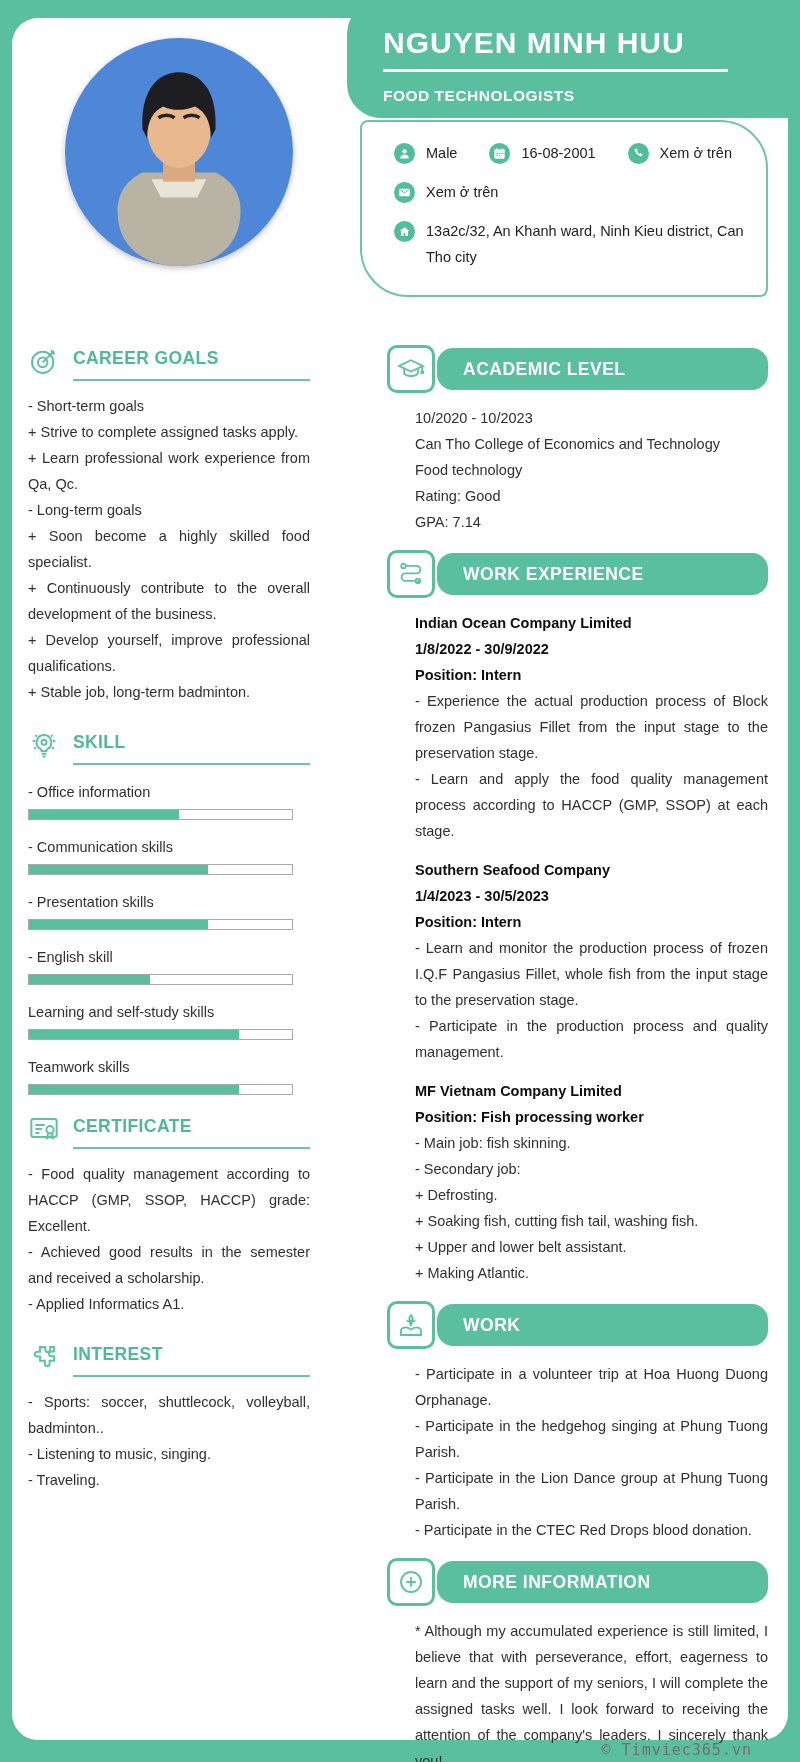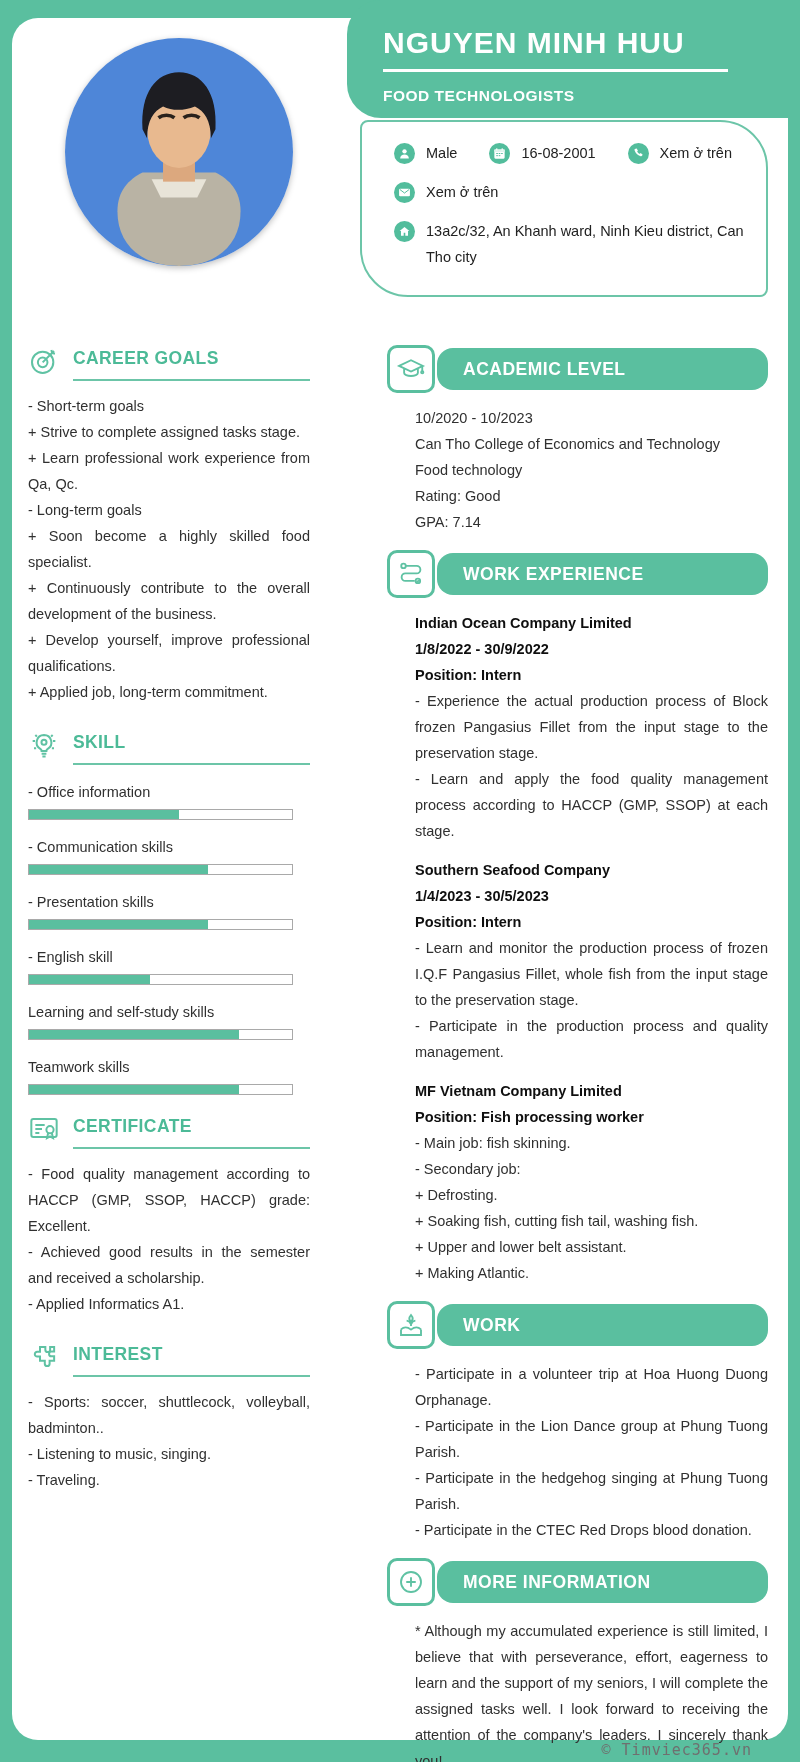--- a/index.html
+++ b/index.html
@@ -164,27 +164,27 @@
               <circle cx="11" cy="13" r="3.6"></circle>
             <path d="M11 13L19.5 4.5M17.5 3.8l.6 2.1 2.1.6"></path>
           </svg>
         </span>
         <div class="l-title-box">
           <span class="l-title">CAREER GOALS</span>
         </div>
       </div>
       <div class="body just">
           <p>- Short-term goals</p>
-          <p>+ Strive to complete assigned tasks stage.</p>
+          <p>+ Strive to complete assigned tasks apply.</p>
           <p>+ Learn professional work experience from Qa, Qc.</p>
           <p>- Long-term goals</p>
           <p>+ Soon become a highly skilled food specialist.</p>
           <p>+ Continuously contribute to the overall development of the business.</p>
           <p>+ Develop yourself, improve professional qualifications.</p>
-          <p>+ Applied job, long-term commitment.</p>
+          <p>+ Stable job, long-term badminton.</p>
         </div>
     </section>
 
     <section class="mt-sec">
       <div class="l-header">
         <span class="l-icon">
           <svg viewBox="0 0 24 24" fill="none" stroke="currentColor" stroke-width="1.5">
             <path d="M12 4.5a5.6 5.6 0 0 0-2.8 10.4c.6.4 1 .9 1 1.6h3.6c0-.7.4-1.2 1-1.6A5.6 5.6 0 0 0 12 4.5z"></path>
             <circle cx="12" cy="10" r="1.9"></circle>
             <path d="M10.2 18.6h3.6M10.8 20.6h2.4M3.5 9h1.8M18.7 9h1.8M4.5 14.5h1.6M17.9 14.5h1.6M5.5 4.5l1.2 1.2M18.5 4.5l-1.2 1.2"></path>
@@ -350,22 +350,22 @@
             <path d="M12 9.6v3.2M8.5 8.5c1.8.2 2.8 1.2 3.3 2.6M15.5 8.5c-1.8.2-2.8 1.2-3.3 2.6"></path>
             <path d="M4 15.5c2.2-2 5.2-2 8 .2 2.8-2.2 5.8-2.2 8-.2M4 15.5V20h16v-4.5"></path>
           </svg>
         </span>
         <div class="r-banner">
           <span>WORK</span>
         </div>
       </div>
       <div class="r-body just">
           <p>- Participate in a volunteer trip at Hoa Huong Duong Orphanage.</p>
+          <p>- Participate in the hedgehog singing at Phung Tuong Parish.</p>
           <p>- Participate in the Lion Dance group at Phung Tuong Parish.</p>
-          <p>- Participate in the hedgehog singing at Phung Tuong Parish.</p>
           <p>- Participate in the CTEC Red Drops blood donation.</p>
         </div>
     </section>
 
     <section class="rsec">
       <div class="r-header">
         <span class="r-icon-box">
           <svg viewBox="0 0 24 24" fill="none" stroke="currentColor" stroke-width="1.5">
             <circle cx="12" cy="12" r="8"></circle>
             <path d="M12 8.2v7.6M8.2 12h7.6"></path>

